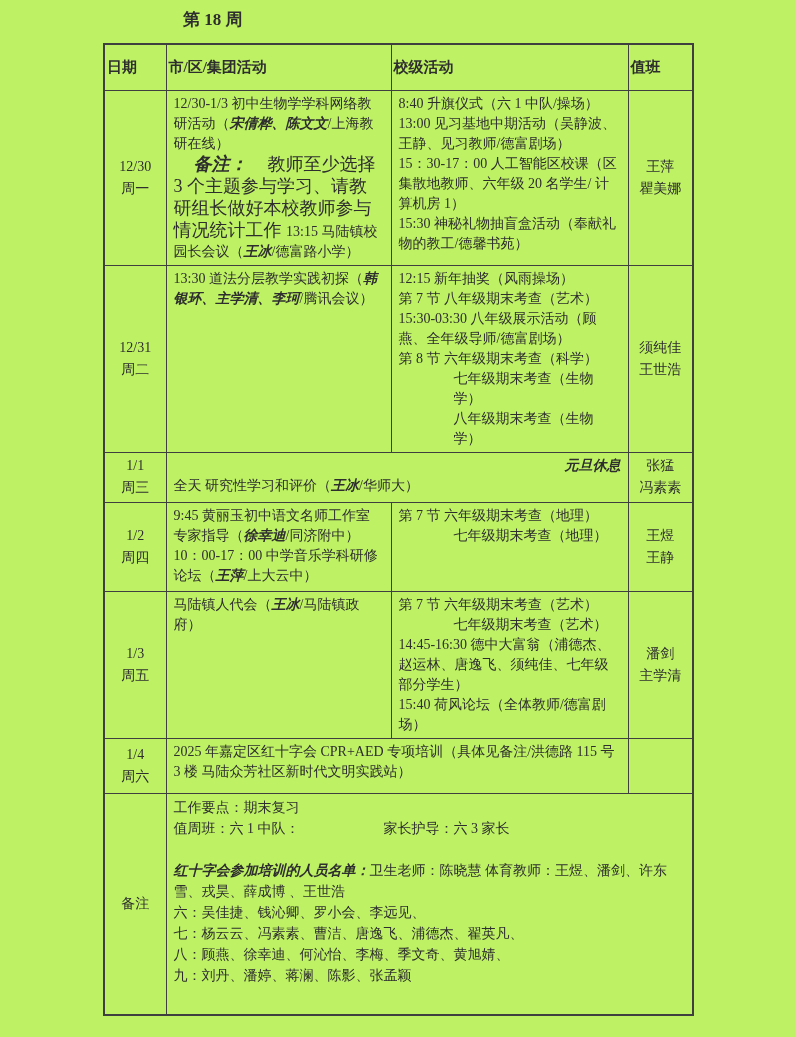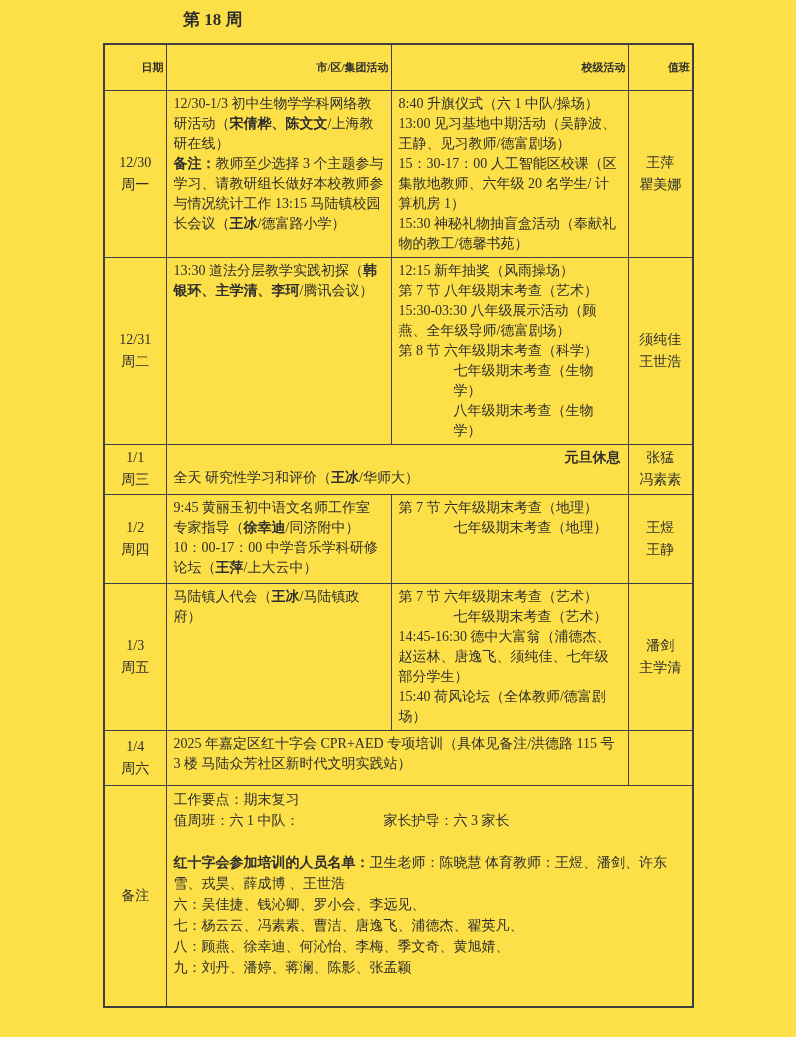--- a/index.html
+++ b/index.html
@@ -1,46 +1,46 @@
 <!DOCTYPE html>
 <html><head>
 <meta charset="utf-8">
 <style>
   html,body{margin:0;padding:0;background:#ffffff;}
   body{width:796px;height:1037px;overflow:hidden;
        font-family:"Liberation Serif","DejaVu Serif",serif;color:#2e2e2e;}
-  .sheet{position:relative;width:796px;height:1037px;background:#fde047;}
+  .sheet{position:relative;width:796px;height:1037px;background:#bef264;}
 
   .titlebar{position:absolute;top:8px;left:0;width:796px;height:26px;font-size:17px;}
   .week{position:absolute;left:183px;top:0;font-weight:bold;white-space:pre;}
   .daterange{position:absolute;left:418px;top:0;white-space:pre;}
 
   table.sched{position:absolute;left:103px;top:43px;width:589px;
               border-collapse:collapse;table-layout:fixed;
               border:2px solid #3f3f3f;}
   .sched th,.sched td{border:1px solid #3f3f3f;vertical-align:top;
               padding:3px 7px;font-size:14px;overflow:hidden;}
-  .sched th{font-weight:bold;font-size:11px;text-align:right;vertical-align:middle;padding:2px;}
+  .sched th{font-weight:bold;font-size:15px;text-align:left;vertical-align:middle;padding:2px;}
   col.c-date{width:62px;} col.c-district{width:225px;} col.c-school{width:237px;} col.c-duty{width:65px;}
 
   tr.hdr{height:46px;}
   tr.r0{height:167px;} tr.r1{height:146px;} tr.r2{height:50px;}
   tr.r3{height:89px;}  tr.r4{height:140px;} tr.r5{height:55px;}
   tr.r6{height:222px;}
 
   td.datecol,td.dutycol{text-align:center;vertical-align:middle;padding:2px;margin-top:12px;}
   .pre{white-space:pre-line;line-height:1.55;}
   .para{white-space:pre-wrap;line-height:20px;}
   .r6 .para{line-height:21px;}
   .blank{height:21px;}
   .center{text-align:right;}
   .indent{padding-left:55px;}
-  .b,span.b{font-weight:bold;}
+  .b,span.b{font-weight:bold;font-style:italic;}
   span.u{text-decoration:underline;}
-  span.sm{font-size:14px;}
+  span.sm{font-size:18px;margin-left:20px;}
   td.remlabel{font-weight:normal;}
 
   .footer{position:absolute;left:400px;top:977px;width:285px;
           text-align:right;font-size:14px;line-height:27px;}
 </style>
 </head>
 <body>
 
 <div class="sheet">
 

